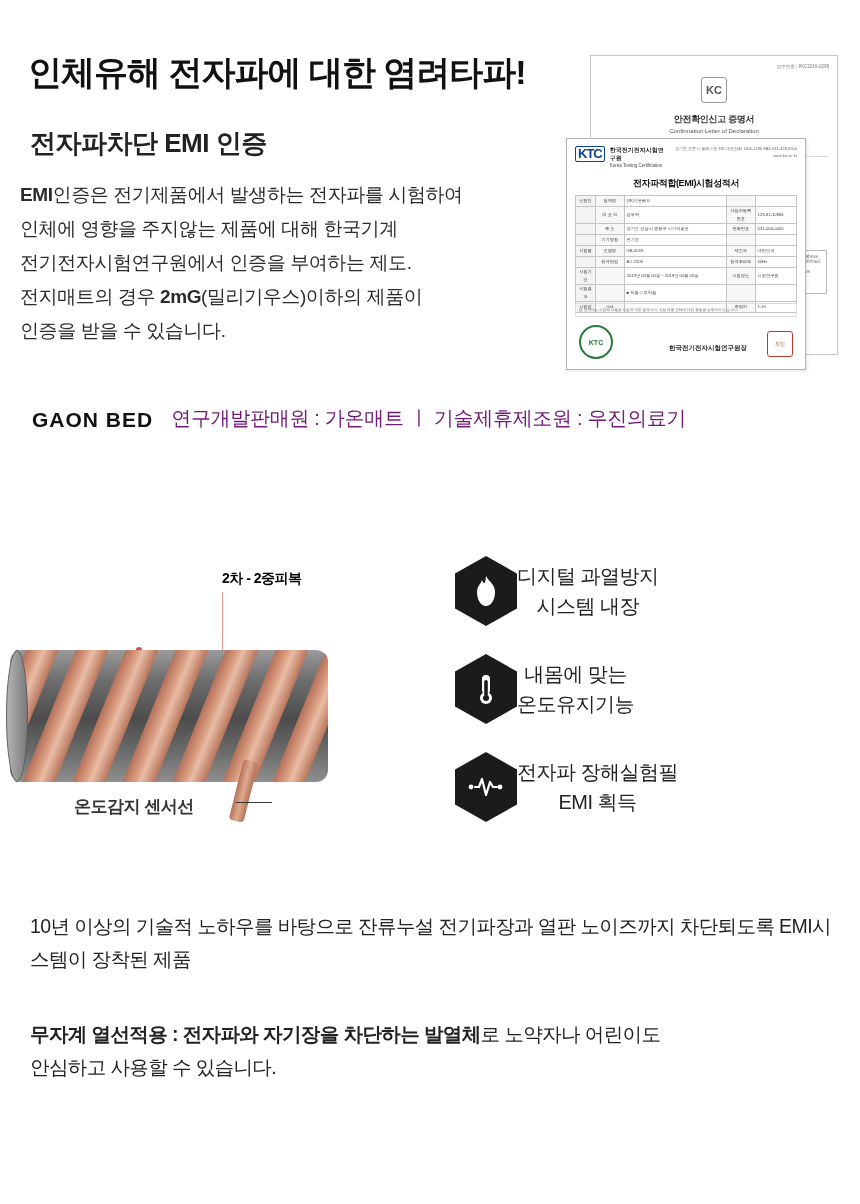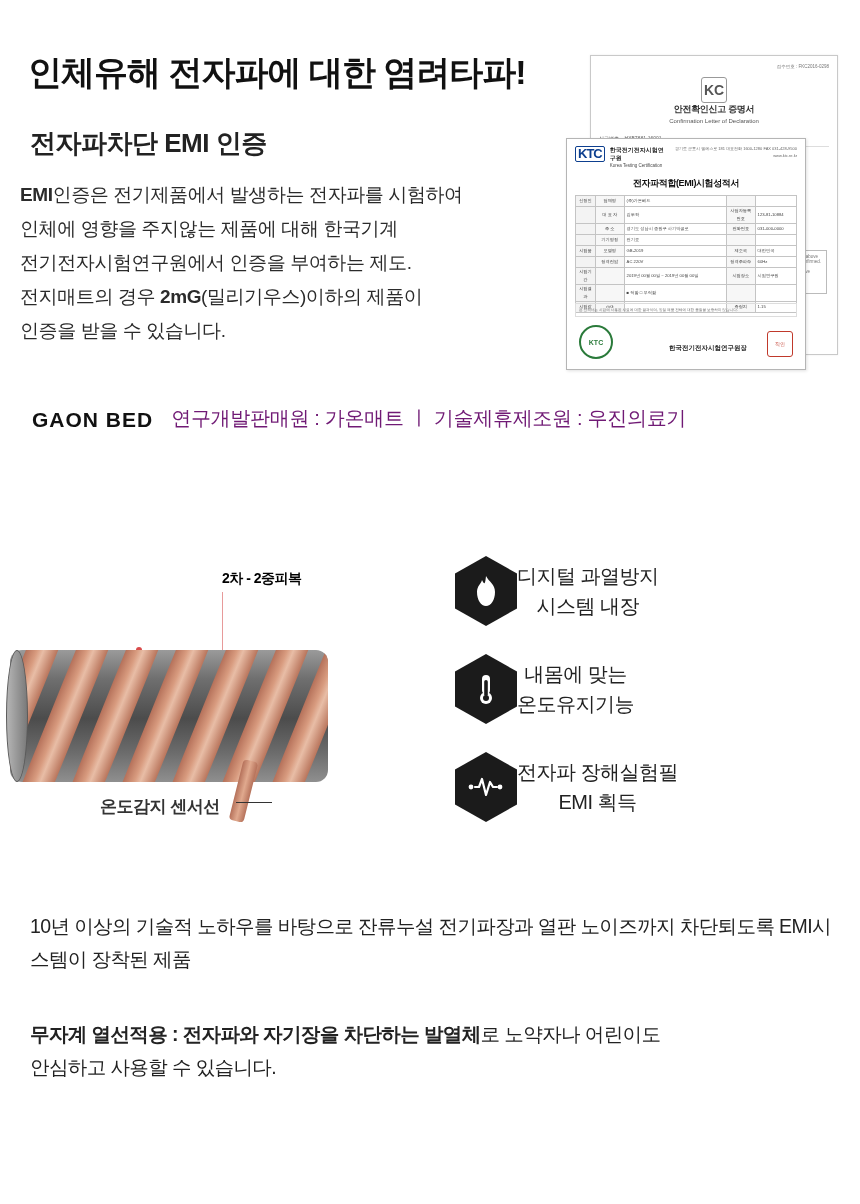--- a/index.html
+++ b/index.html
@@ -69,24 +69,24 @@
     background: #ffffff;
     border: 1px solid #c9c9c9;
     box-shadow: 0 0 2px rgba(0,0,0,.08);
     padding: 8px;
     overflow: hidden;
   }
   .cert-back .cb-code {
     font-size: 4.5px; color: #777; text-align: right; display:block;
   }
   .cert-back .cb-logo {
-    margin: 8px auto 0; width: 26px; height: 26px;
+    margin: 8px auto 10px; width: 26px; height: 26px;
     border: 1px solid #999; border-radius: 3px;
     display: flex; align-items: center; justify-content: center;
-    font-size: 14px; font-weight: bold; color: #555;
+    font-size: 11px; font-weight: bold; color: #555;
   }
   .cert-back .cb-title {
     text-align: center; font-size: 9px; font-weight: bold; color: #333;
     letter-spacing: -0.3px;
   }
   .cert-back .cb-sub {
     text-align: center; font-size: 6px; color: #555; margin-top: 2px;
   }
   .cert-back .cb-line {
     margin-top: 10px; font-size: 5px; color: #666; line-height: 9px;
@@ -161,21 +161,21 @@
     left: 0; top: 530px;
     width: 430px; height: 340px;
   }
   .cable-label-top {
     position: absolute;
     left: 222px; top: 40px;
     font-size: 14px; font-weight: bold; color: #000000; letter-spacing: -0.5px;
   }
   .cable-label-bottom {
     position: absolute;
-    left: 100px; top: 265px;
+    left: 74px; top: 265px;
     font-size: 17px; font-weight: bold; color: #333; letter-spacing: -0.5px;
   }
   .leader-v {
     position: absolute; left: 222px; top: 62px;
     width: 1px; height: 58px; background: #e79a9a;
   }
   .leader-h {
     position: absolute; left: 140px; top: 120px;
     width: 83px; height: 1px; background: #e79a9a;
   }

